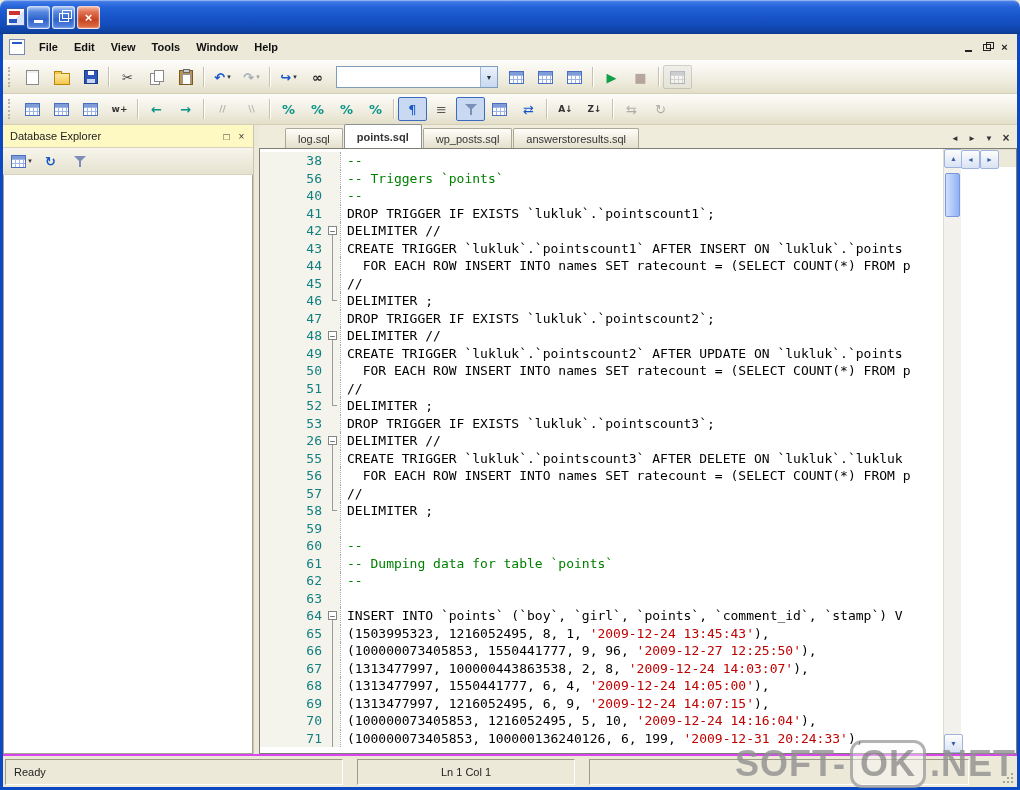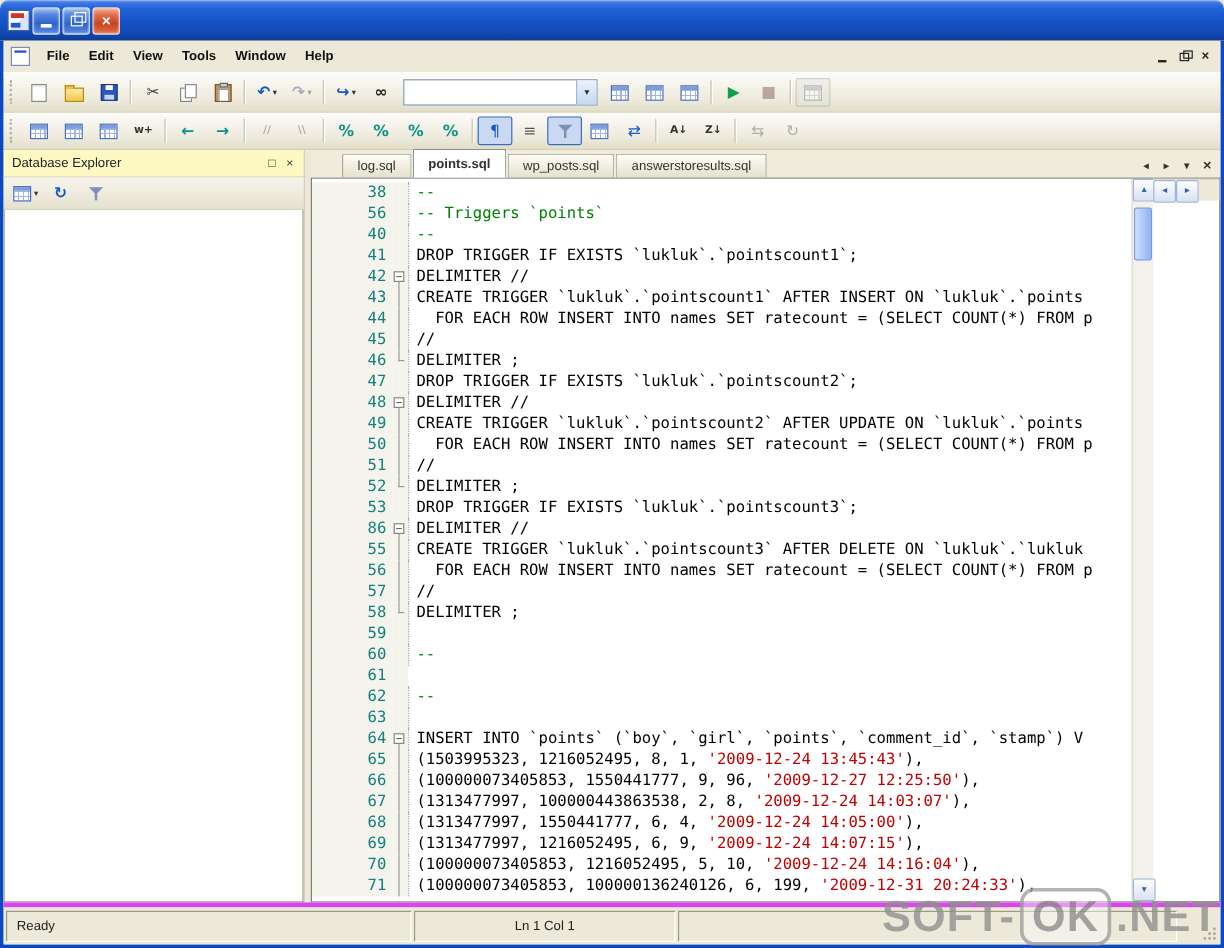--- a/index.html
+++ b/index.html
@@ -119,21 +119,21 @@
     background:linear-gradient(180deg,#FDFDFB,#D9E2F4);border:1px solid #9EB4DC;border-radius:2px;}
   .vtrack{flex:1;position:relative;}
   .vthumb{position:absolute;left:1px;right:1px;top:5px;height:42px;border-radius:2px;
     background:linear-gradient(90deg,#CFE0FD,#90B2F4);border:1px solid #7A98DF;}
   .hscroll-row{height:17px;display:flex;border-top:1px solid #DEDBCC;background:#F2F1EC;}
   .htrack{flex:1;position:relative;}
   .hthumb{position:absolute;top:1px;bottom:1px;left:110px;width:140px;border-radius:2px;
     background:linear-gradient(180deg,#CFE0FD,#90B2F4);border:1px solid #7A98DF;}
   .corner{width:17px;height:17px;background:#ECE9D8;}
   
-  .statusbar{height:26px;display:flex;align-items:stretch;gap:2px;padding:3px 2px 2px;background:#ECE9D8;border-top:4px solid #d946ef;}
+  .statusbar{height:26px;display:flex;align-items:stretch;gap:14px;padding:3px 2px 2px;background:#ECE9D8;border-top:2px solid #d946ef;}
   .st-cell{border:1px solid;border-color:#9D9A86 #FFF #FFF #9D9A86;display:flex;align-items:center;
     font-size:11px;color:#222;padding:0 8px;}
   .st-ready{width:320px;}
   .st-pos{width:200px;justify-content:center;}
   .st-rest{flex:1;}
   .grip-corner{width:16px;position:relative;border:none;}
   .grip-corner::before{content:"";position:absolute;right:2px;bottom:2px;width:2px;height:2px;background:#A8A496;
     box-shadow:-4px 0 #A8A496,0 -4px #A8A496,-8px 0 #A8A496,-4px -4px #A8A496,0 -8px #A8A496;}
   
   .watermark{position:absolute;right:4px;bottom:2px;z-index:99;display:flex;align-items:center;gap:4px;
@@ -436,21 +436,21 @@
                 <span class="lnum">52</span>
                 <span class="fold end"></span>
                 <span class="ctext"><span class="tk-d">DELIMITER ;</span></span>
               </div>
               <div class="cline">
                 <span class="lnum">53</span>
                 <span class="fold"></span>
                 <span class="ctext"><span class="tk-d">DROP TRIGGER IF EXISTS `lukluk`.`pointscount3`;</span></span>
               </div>
               <div class="cline">
-                <span class="lnum">86</span>
+                <span class="lnum">26</span>
                 <span class="fold start"></span>
                 <span class="ctext"><span class="tk-d">DELIMITER //</span></span>
               </div>
               <div class="cline">
                 <span class="lnum">55</span>
                 <span class="fold line"></span>
                 <span class="ctext"><span class="tk-d">CREATE TRIGGER `lukluk`.`pointscount3` AFTER DELETE ON `lukluk`.`lukluk</span></span>
               </div>
               <div class="cline">
                 <span class="lnum">56</span>
@@ -473,20 +473,21 @@
                 <span class="ctext"></span>
               </div>
               <div class="cline">
                 <span class="lnum">60</span>
                 <span class="fold"></span>
                 <span class="ctext"><span class="tk-c">--</span></span>
               </div>
               <div class="cline">
                 <span class="lnum">61</span>
                 <span class="fold"></span>
+                <span class="ctext"><span class="tk-c">-- Dumping data for table `points`</span></span>
               </div>
               <div class="cline">
                 <span class="lnum">62</span>
                 <span class="fold"></span>
                 <span class="ctext"><span class="tk-c">--</span></span>
               </div>
               <div class="cline">
                 <span class="lnum">63</span>
                 <span class="fold"></span>
                 <span class="ctext"></span>

